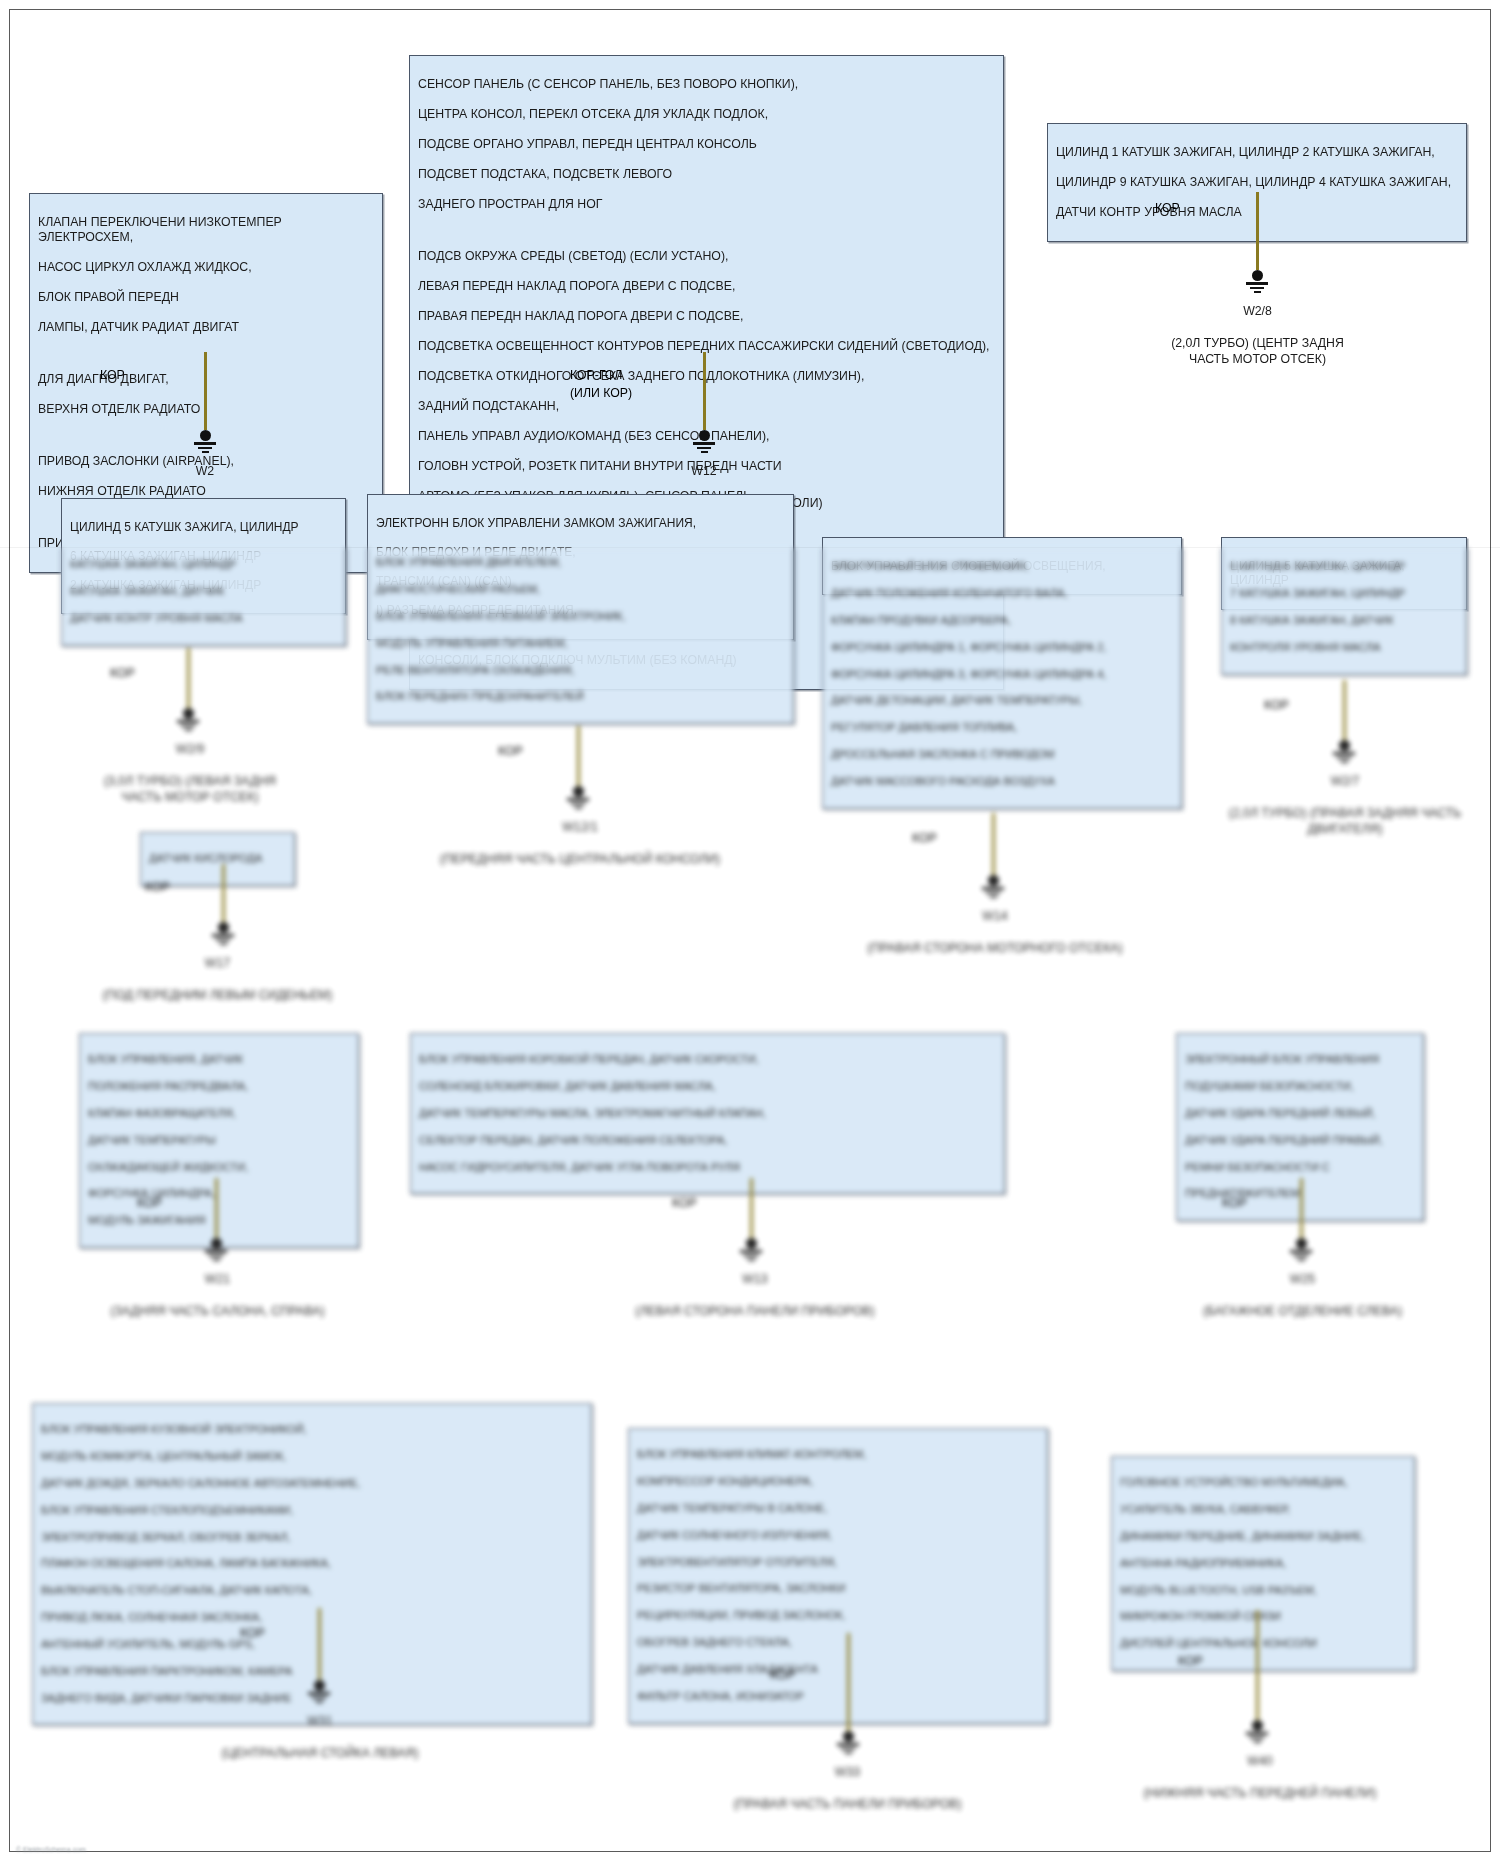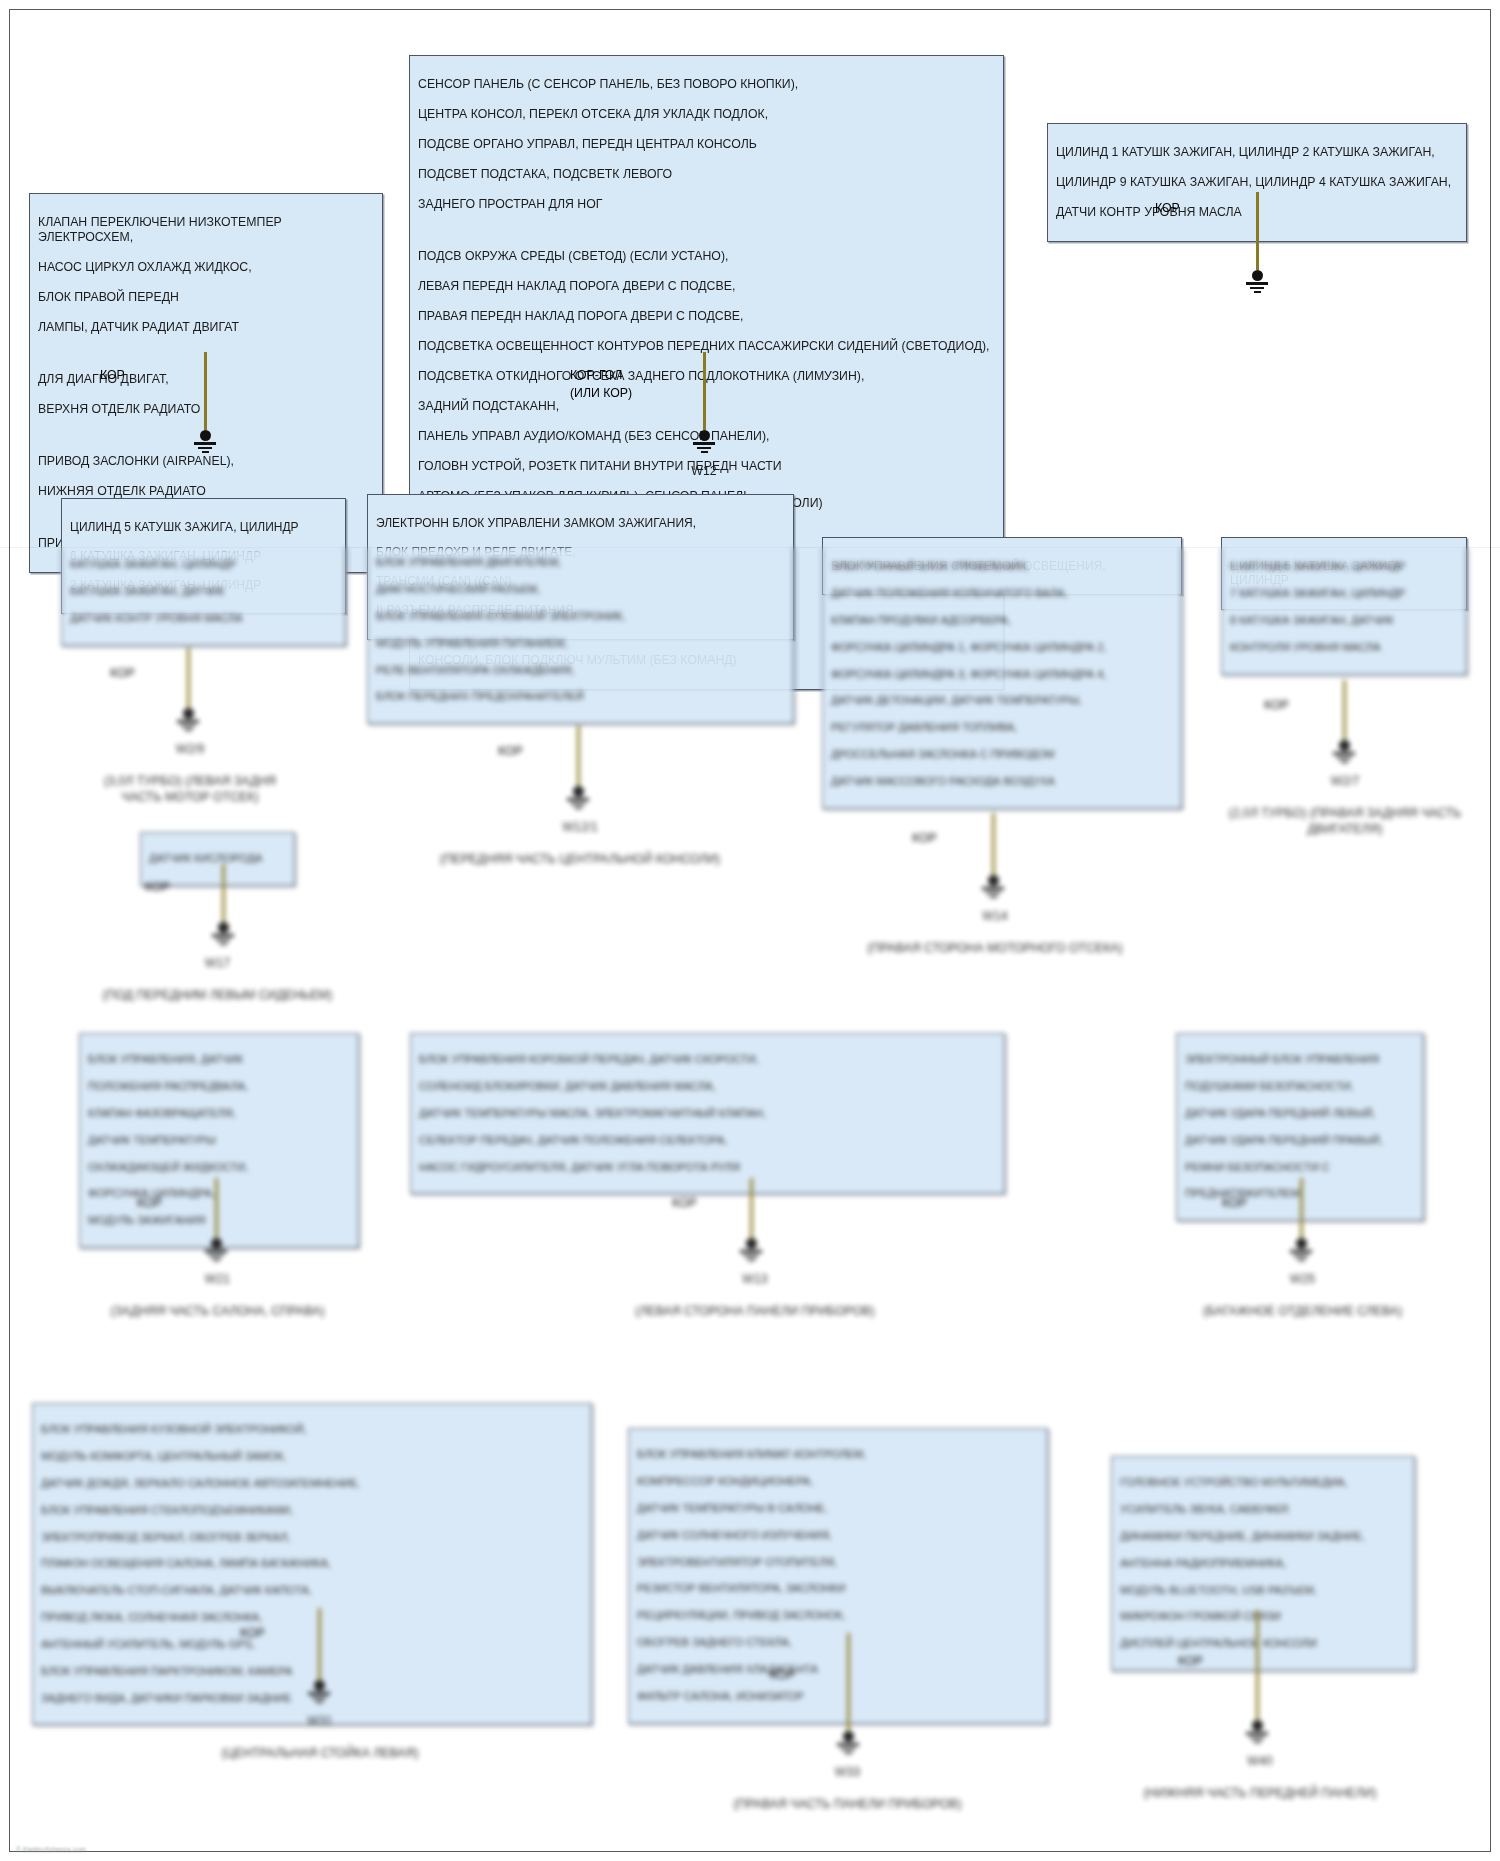--- a/index.html
+++ b/index.html
@@ -156,37 +156,46 @@
   <div class="wire-label" style="left:570px; top:366px; width:126px;">КОР-ГОЛ
 (ИЛИ КОР)</div>
   <div class="wire-label" style="left:1155px; top:199px; width:94px;">КОР</div>
 
   <div class="gnd" style="left:188px; top:430px;">
     <div class="dot"></div>
     <div class="b1"></div>
     <div class="b2"></div>
     <div class="b3"></div>
   </div>
+  <div class="gnd-label" style="left:35px; top:448px; width:340px;">
+    <span class="code">W2</span>
+    <span class="code">ПЕРЕД ПРАВЫМ ПЕРЕДНИ КОЛЕСОМ ARCHE</span>
+  </div>
 
   <div class="gnd" style="left:687px; top:430px;">
     <div class="dot"></div>
     <div class="b1"></div>
     <div class="b2"></div>
     <div class="b3"></div>
   </div>
   <div class="gnd-label" style="left:534px; top:448px; width:340px;">
     <span class="code">W12</span>
     <span class="code">(ЛЕВАЯ СТОРОНА ЦЕНТРАЛ КОНСОЛИ)</span>
   </div>
 
   <div class="gnd" style="left:1240px; top:270px;">
     <div class="dot"></div>
     <div class="b1"></div>
     <div class="b2"></div>
     <div class="b3"></div>
+  </div>
+  <div class="gnd-label" style="left:1110px; top:288px; width:295px;">
+    <span class="code">W2/8</span>
+    <span class="code">(2,0Л ТУРБО) (ЦЕНТР ЗАДНЯ
+ЧАСТЬ МОТОР ОТСЕК)</span>
   </div>
 
   <div class="box" style="left:61px; top:498px; width:285px; font-size:12px;">
     <span class="ln">ЦИЛИНД 5 КАТУШК ЗАЖИГА, ЦИЛИНДР</span>
     <span class="ln">6 КАТУШКА ЗАЖИГАН, ЦИЛИНДР</span>
     <span class="ln">2 КАТУШКА ЗАЖИГАН, ЦИЛИНДР</span>
   </div>
 
   <div class="box" style="left:367px; top:494px; width:427px; font-size:12px;">
     <span class="ln">ЭЛЕКТРОНН БЛОК УПРАВЛЕНИ ЗАМКОМ ЗАЖИГАНИЯ,</span>

